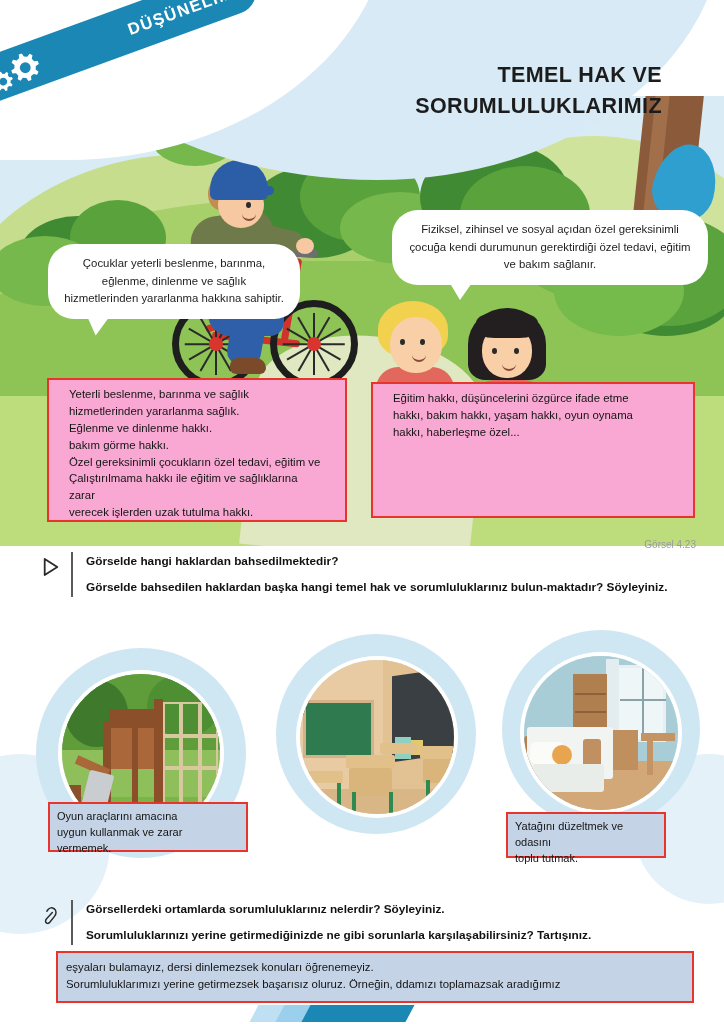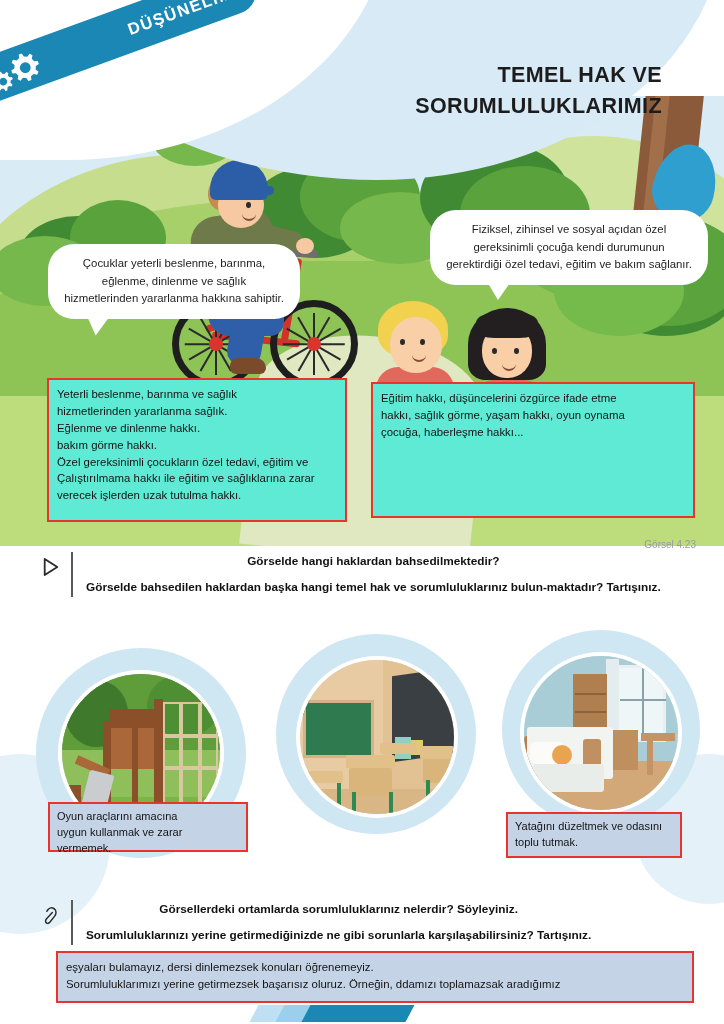--- a/index.html
+++ b/index.html
@@ -408,36 +408,36 @@
   .bubble-left:after {
     left: 34px; bottom: -16px;
     border-left: 16px solid transparent;
     border-right: 10px solid transparent;
     border-top: 22px solid #ffffff;
     transform: rotate(12deg);
   }
   .bubble-right {
     right: 16px;
     top: 210px;
-    width: 278px;
+    width: 316px;
   }
   .bubble-right:after {
     left: 56px; bottom: -15px;
     border-left: 12px solid transparent;
     border-right: 14px solid transparent;
     border-top: 20px solid #ffffff;
   }
 
   
   .answer-box {
     position: absolute;
-    background: #5eead4;
+    background: #f9a8d4;
     border: 2.5px solid #e8342c;
     box-sizing: border-box;
-    padding: 6px 8px;
+    padding: 6px 20px;
     font-size: 11.4px;
     line-height: 1.48;
     color: #141414;
     z-index: 20;
   }
   .answer-left {
     left: 47px;
     top: 378px;
     width: 300px;
     height: 144px;
@@ -458,21 +458,20 @@
     color: #9a9a9a;
     z-index: 20;
   }
 
   
   .q-block {
     position: absolute;
     display: flex;
     align-items: flex-start;
     gap: 9px;
-    text-align: center;
   }
   .q-icon {
     width: 22px;
     height: 26px;
     flex: 0 0 22px;
     display: flex;
     align-items: center;
     justify-content: center;
     margin-top: 2px;
   }
@@ -732,36 +731,36 @@
     <p>hizmetlerinden yararlanma sağlık.</p>
     <p>Eğlenme ve dinlenme hakkı.</p>
     <p>bakım görme hakkı.</p>
     <p>Özel gereksinimli çocukların özel tedavi, eğitim ve</p>
     <p>Çalıştırılmama hakkı ile eğitim ve sağlıklarına zarar</p>
     <p>verecek işlerden uzak tutulma hakkı.</p>
   </div>
 
   <div class="answer-box answer-right">
     <p>Eğitim hakkı, düşüncelerini özgürce ifade etme</p>
-    <p>hakkı, sağlık görme, yaşam hakkı, oyun oynama</p>
-    <p>çocuğa, haberleşme hakkı...</p>
+    <p>hakkı, bakım hakkı, yaşam hakkı, oyun oynama</p>
+    <p>hakkı, haberleşme özel...</p>
   </div>
 
   <div class="gorsel-label">Görsel 4.23</div>
 
   <div class="q-block q-block-1">
     <div class="q-icon">
       <svg viewBox="0 0 20 22" width="18" height="20" aria-hidden="true">
         <path d="M3 2 L17 11 L3 20 Z" fill="none" stroke="#2a2a2a" stroke-width="2" stroke-linejoin="round"></path>
       </svg>
     </div>
     <div class="q-divider"></div>
     <div class="q-lines">
       <div class="q-line">Görselde hangi haklardan bahsedilmektedir?</div>
-      <div class="q-line">Görselde bahsedilen haklardan başka hangi temel hak ve sorumluluklarınız bulun-maktadır? Tartışınız.</div>
+      <div class="q-line">Görselde bahsedilen haklardan başka hangi temel hak ve sorumluluklarınız bulun-maktadır? Söyleyiniz.</div>
     </div>
   </div>
 
   <div class="photo-section">
 
     <div class="photo-halo" style="left:36px; top:28px; width:210px; height:210px;"></div>
     <div class="photo-halo" style="left:276px; top:14px; width:200px; height:200px;"></div>
     <div class="photo-halo" style="left:502px; top:10px; width:198px; height:198px;"></div>
 
     <div class="photo-card" style="left:58px; top:50px; width:166px; height:166px;">
@@ -827,21 +826,21 @@
       <div style="position:absolute; left:6%; top:70%; width:46%; height:18%; background:#e9edea; border-radius:3px;"></div>
     </div>
 
     <div class="photo-caption" style="left:48px; top:182px; width:200px; height:50px;">
       <div>Oyun araçlarını  amacına</div>
       <div>uygun kullanmak ve zarar</div>
       <div>vermemek.</div>
     </div>
 
 
-    <div class="photo-caption" style="left:506px; top:192px; width:176px; height:46px;">
+    <div class="photo-caption" style="left:506px; top:192px; width:160px; height:46px;">
       <div>Yatağını düzeltmek ve odasını</div>
       <div>toplu tutmak.</div>
     </div>
   </div>
 
   <div class="q-block q-block-2">
     <div class="q-icon">
       <svg viewBox="0 0 20 24" width="17" height="21" aria-hidden="true">
         <path d="M13 4 C16 6 16 10 13.5 13 L8 20 C6.5 22 4 21.5 3.2 19.8 C2.4 18 3.6 16.4 5 15 L11 8.5" fill="none" stroke="#2a2a2a" stroke-width="1.7" stroke-linecap="round"></path>
         <path d="M13 4 C10.5 2 7.5 3 6 5 L4.5 7" fill="none" stroke="#2a2a2a" stroke-width="1.7" stroke-linecap="round"></path>

